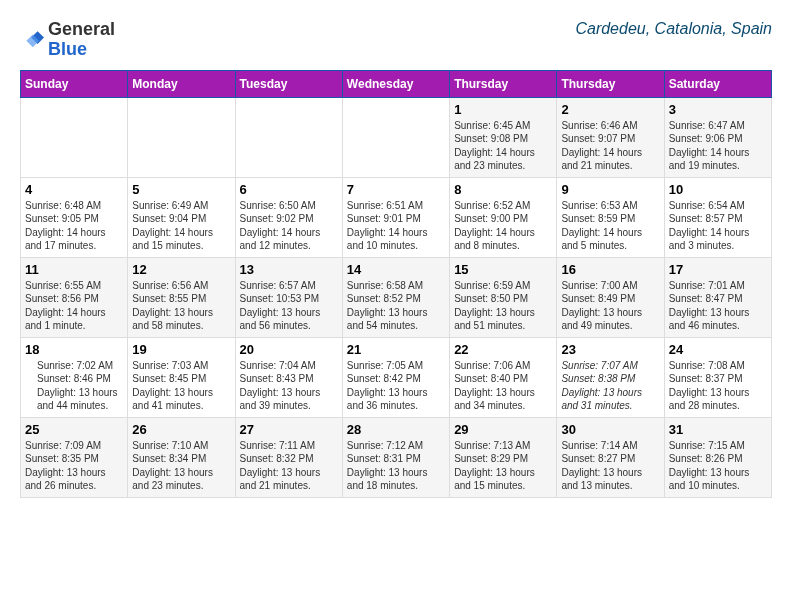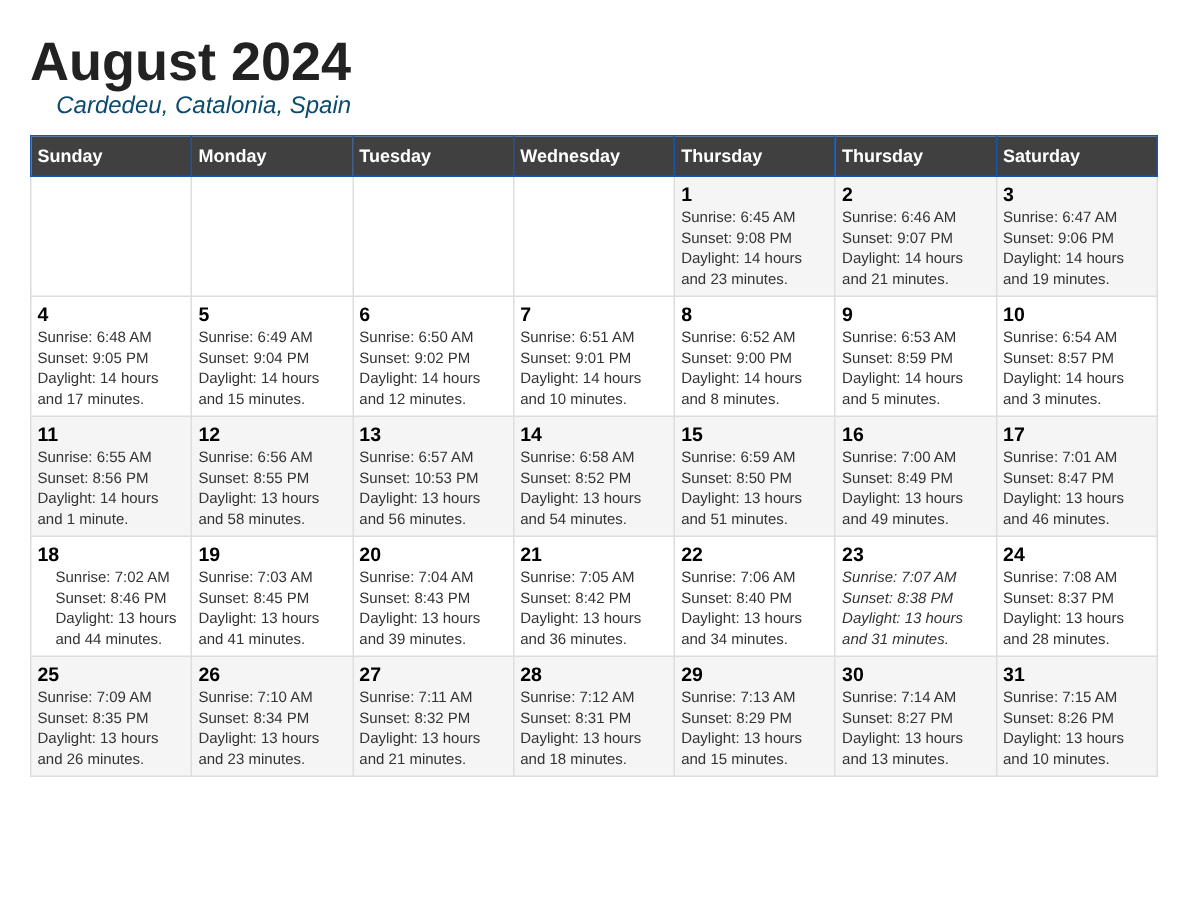--- a/index.html
+++ b/index.html
@@ -44,21 +44,21 @@
       font-size: 16px;
       color: #0c4a6e;
       font-style: italic;
     }
     table {
       width: 100%;
       border-collapse: collapse;
       font-size: 11px;
     }
     thead tr {
-      background-color: #404040;
+      background-color: #a21caf;
       color: #fff;
     }
     thead th {
       padding: 6px 4px;
       text-align: left;
       font-weight: bold;
       font-size: 12px;
       border: 1px solid #1a55aa;
     }
     tbody tr {
@@ -89,22 +89,31 @@
       color: #333;
     }
     .empty-cell {
       background: #fff;
     }
   </style>
 </head>
 <body>
 
 <div class="header-area">
+  <div class="logo">
+    <svg class="logo-icon" viewBox="0 0 30 30">
+      <polygon points="22,4 30,12 22,20 14,12" fill="#2266cc"></polygon>
+      <polygon points="16,8 24,16 16,24 8,16" fill="#5599ee" opacity="0.7"></polygon>
+    </svg>
+    <div class="logo-text">
+      <div class="logo-general">General</div>
+      <div class="logo-blue">Blue</div>
+    </div>
+  </div>
   <div class="title-area">
-    <div class="main-title">August 2024</div>
     <div class="subtitle">Cardedeu, Catalonia, Spain</div>
   </div>
 </div>
 
 <table>
   <thead>
     <tr>
     <th>Sunday</th>
         <th>Monday</th>
         <th>Tuesday</th>

